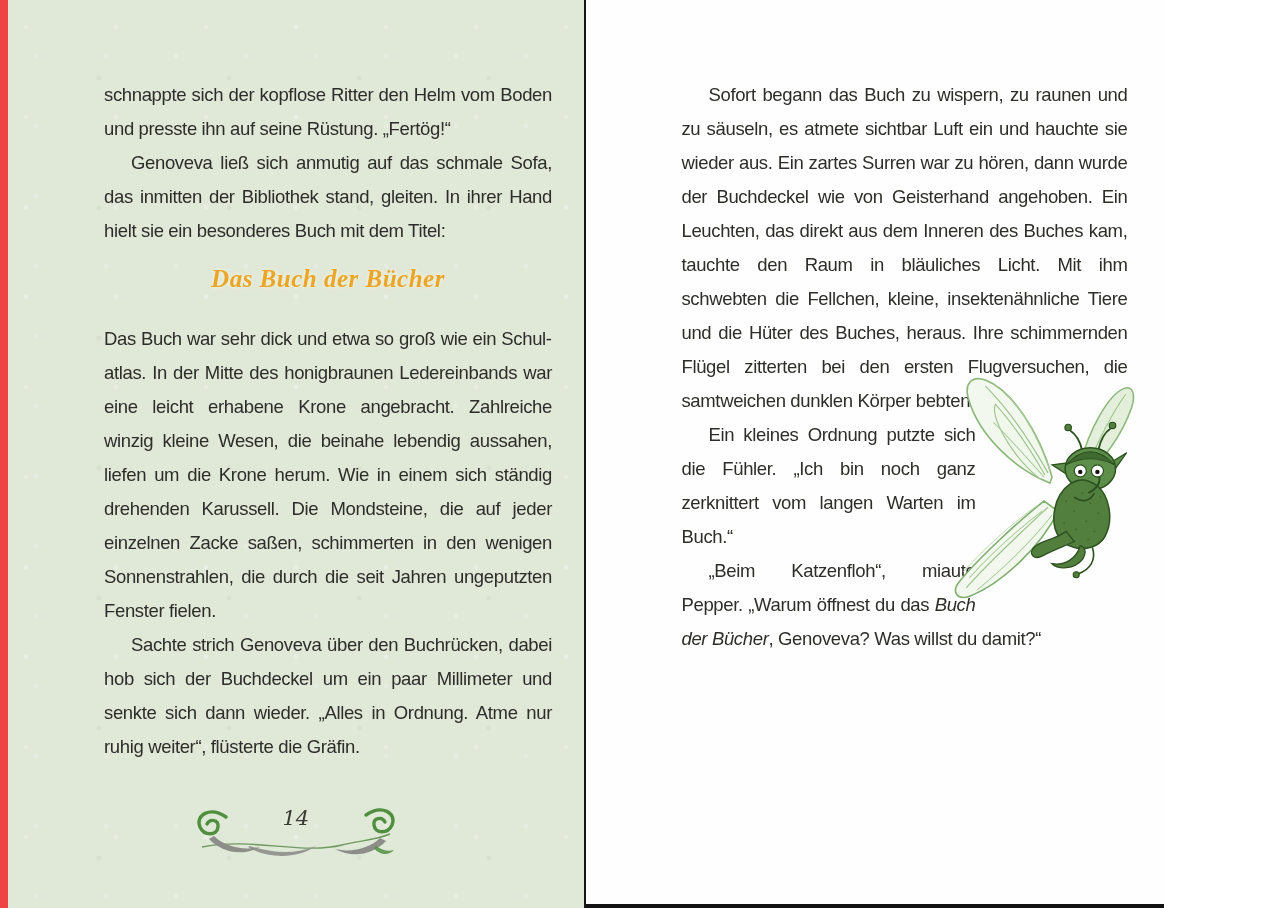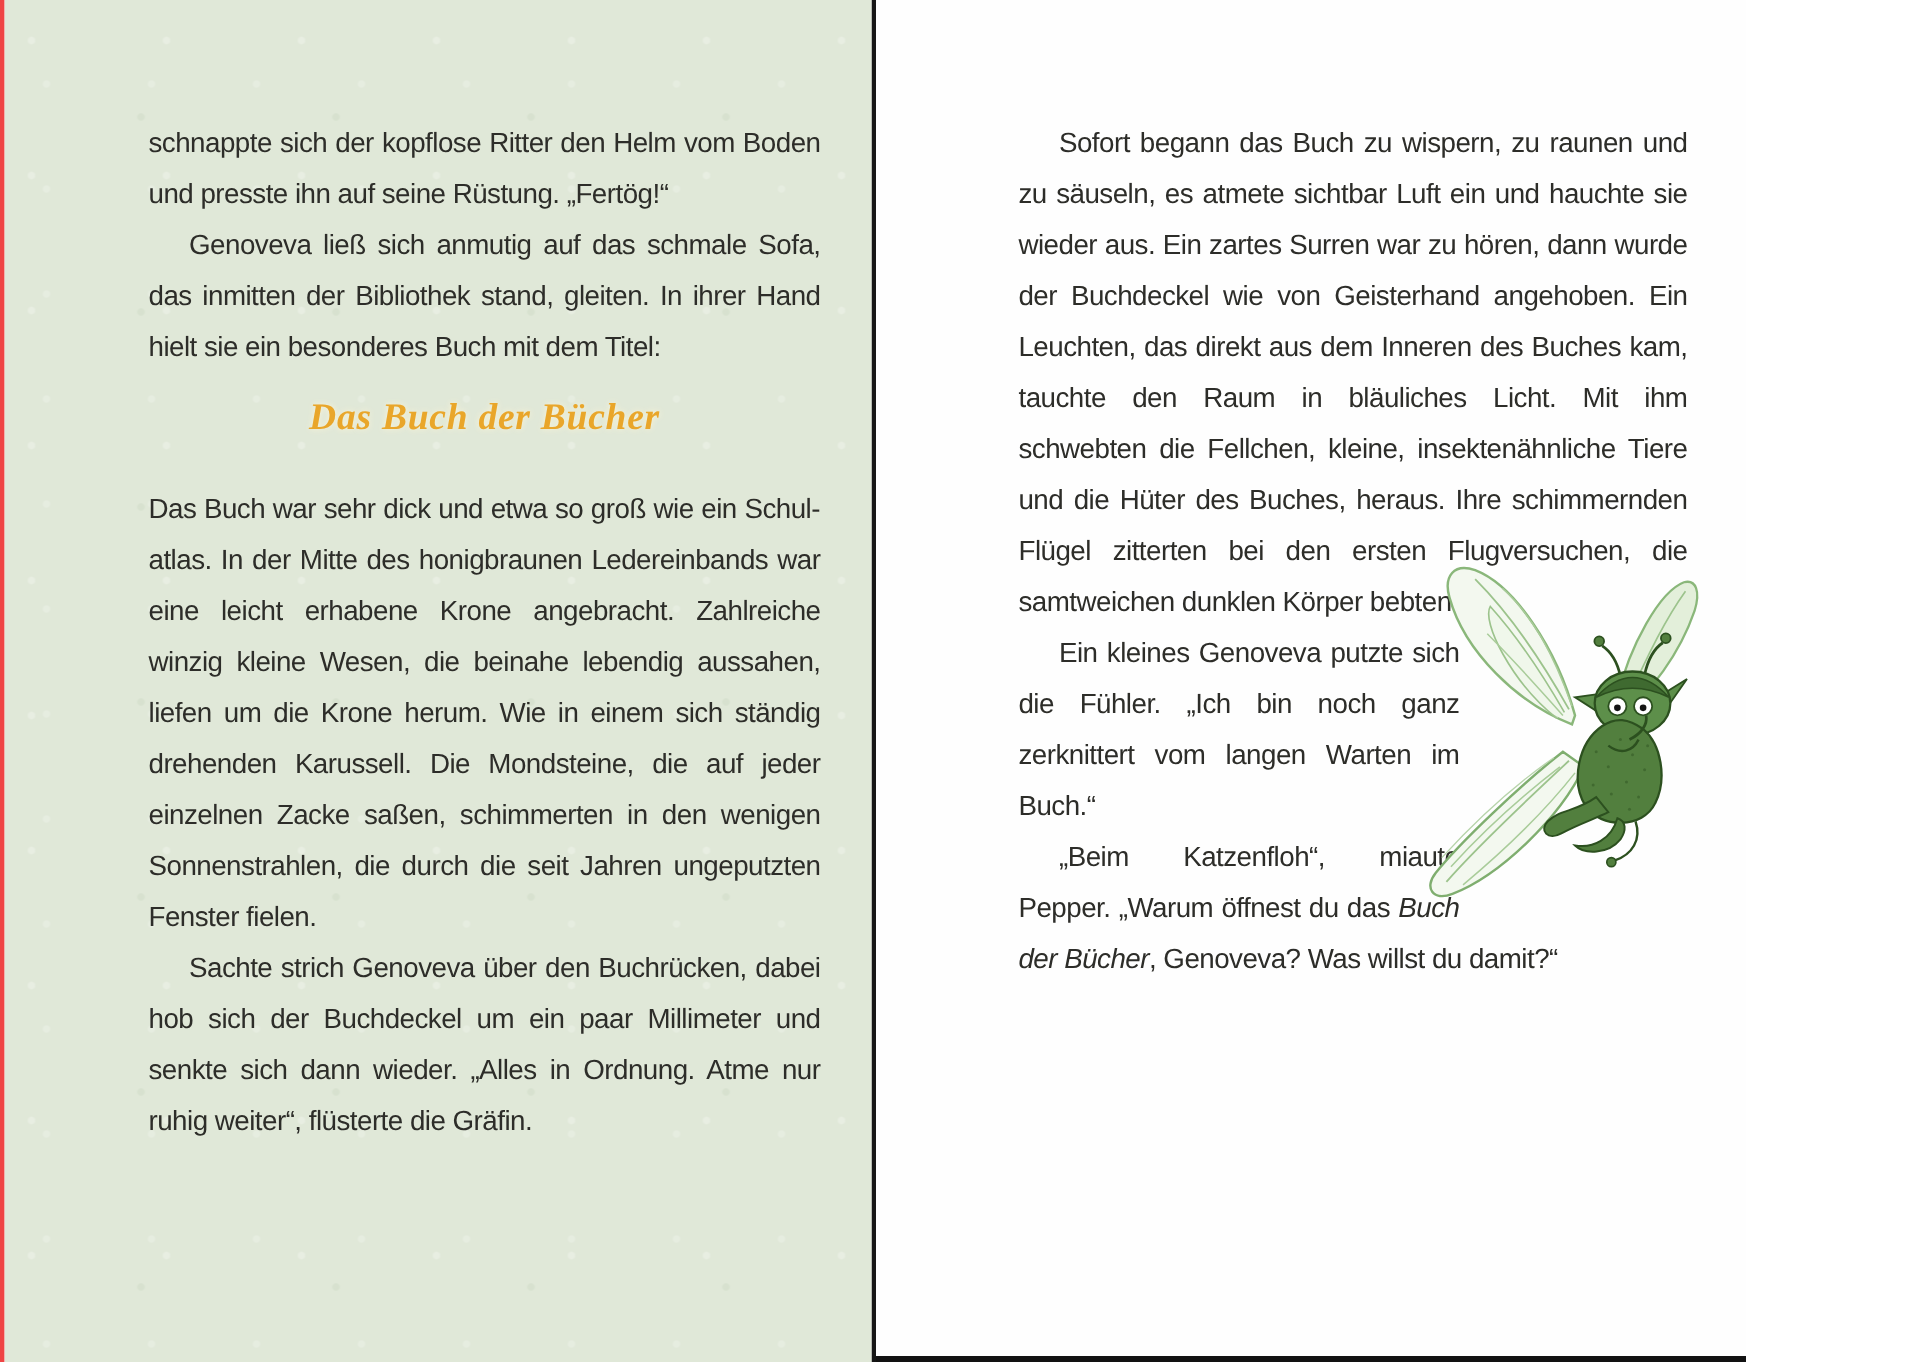--- a/index.html
+++ b/index.html
@@ -1,21 +1,21 @@
 <!DOCTYPE html>
 <html lang="de"><head>
 <meta charset="utf-8">
 <style>
   html,body{margin:0;padding:0;background:#ffffff;}
   .spread{
     position:relative;
     width:1164px;height:908px;
     display:flex;
     overflow:hidden;
-    border-left:3px solid #ef4444;
+    border-left:8px solid #ef4444;
     box-sizing:border-box;
     font-family:"Liberation Sans",sans-serif;
   }
   .page{position:relative;height:100%;box-sizing:border-box;}
   .page-left{
     width:636px;
     background-color:#e0e8d8;
     background-image:
       radial-gradient(circle at 20% 30%, rgba(255,255,255,0.25) 0 2px, transparent 3px),
       radial-gradient(circle at 70% 60%, rgba(190,205,180,0.25) 0 2px, transparent 3px),
@@ -81,29 +81,43 @@
     <div class="text-block">
       <p>schnappte sich der kopflose Ritter den Helm vom Boden und presste ihn auf seine Rüstung. „Fertög!“</p>
       <p class="indent">Genoveva ließ sich anmutig auf das schmale Sofa, das inmitten der Bibliothek stand, gleiten. In ihrer Hand hielt sie ein besonderes Buch mit dem Titel:</p>
       <div class="book-title">
         <span>Das Buch der Bücher</span>
       </div>
       <p>Das Buch war sehr dick und etwa so groß wie ein Schul­atlas. In der Mitte des honigbraunen Ledereinbands war eine leicht erhabene Krone angebracht. Zahlreiche winzig kleine Wesen, die beinahe lebendig aussahen, liefen um die Krone herum. Wie in einem sich ständig drehenden Karussell. Die Mondsteine, die auf jeder einzelnen Zacke saßen, schimmerten in den wenigen Sonnenstrahlen, die durch die seit Jahren ungeputzten Fenster fielen.</p>
       <p class="indent">Sachte strich Genoveva über den Buchrücken, dabei hob sich der Buchdeckel um ein paar Millimeter und senkte sich dann wieder. „Alles in Ordnung. Atme nur ruhig weiter“, flüsterte die Gräfin.</p>
     </div>
 
+    <div class="page-footer">
+      <div class="ornament">
+        <svg width="212" height="64" viewBox="0 0 212 64" fill="none">
+          <path d="M12 45 C 62 35, 112 53, 152 43 C 168 39, 186 38, 200 32" stroke="#6f9a60" stroke-width="1.4"></path>
+          <path d="M60 44 C 85 52, 106 52, 126 44 C 106 58, 76 56, 58 45 Z" fill="#969692"></path>
+          <path d="M36 15 C 20 4, 5 13, 10 25 C 14 34, 27 34, 28 25 C 29 18, 20 16, 17 22" stroke="#4f8f3d" stroke-width="3.4" stroke-linecap="round"></path>
+          <path d="M24 34 C 34 44, 52 49, 70 45 C 52 55, 31 50, 19 37 Z" fill="#8d8d89"></path>
+          <path d="M176 13 C 192 2, 207 11, 202 23 C 198 32, 185 32, 184 23 C 183 16, 192 14, 195 20" stroke="#4f8f3d" stroke-width="3.4" stroke-linecap="round"></path>
+          <path d="M190 36 C 180 46, 162 51, 145 47 C 163 57, 184 52, 196 39 Z" fill="#8d8d89"></path>
+          <path d="M186 44 C 192 48, 198 50, 204 48 C 198 55, 188 52, 184 46 Z" fill="#4f8f3d" opacity="0.85"></path>
+        </svg>
+        <div class="page-num">14</div>
+      </div>
+    </div>
   </div>
 
   <div class="gutter"></div>
 
   <div class="page page-right">
     <div class="text-block">
       <p class="indent">Sofort begann das Buch zu wispern, zu raunen und zu säuseln, es atmete sichtbar Luft ein und hauchte sie wie­der aus. Ein zartes Surren war zu hören, dann wurde der Buchdeckel wie von Geisterhand angehoben. Ein Leuch­ten, das direkt aus dem Inneren des Buches kam, tauchte den Raum in bläuliches Licht. Mit ihm schwebten die Fell­chen, kleine, insektenähnliche Tiere und die Hüter des Buches, heraus. Ihre schimmernden Flügel zitterten bei den ersten Flugversuchen, die samtweichen dunklen Kör­per bebten.</p>
       <div class="illu-spacer"></div>
-      <p class="indent">Ein kleines Genoveva putzte sich die Fühler. „Ich bin noch ganz zerknit­tert vom langen Warten im Buch.“</p>
+      <p class="indent">Ein kleines Ordnung putzte sich die Fühler. „Ich bin noch ganz zerknit­tert vom langen Warten im Buch.“</p>
       <p class="indent"><span>„Beim Katzenfloh“, miaute Pepper. „Warum öffnest du das </span><span class="italic">Buch der Bücher</span><span>, Genoveva? Was willst du damit?“</span></p>
     </div>
 
     <svg class="fairy" viewBox="0 0 220 230" fill="none">
 
       <path d="M112 106 C 100 62, 72 20, 46 10 C 32 5, 25 14, 29 28 C 39 64, 74 98, 110 112 Z" fill="#f3f8ef" stroke="#8ab77a" stroke-width="1.6"></path>
       <path d="M108 102 C 90 70, 68 38, 46 16" stroke="#9cc38c" stroke-width="1.2"></path>
       <path d="M105 104 C 90 78, 74 54, 56 34 C 50 44, 70 84, 100 108" stroke="#9cc38c" stroke-width="1.1" fill="#eef5e8" fill-opacity="0.5"></path>
       <path d="M104 106 C 88 88, 72 70, 54 52" stroke="#a9cc9a" stroke-width="1"></path>
       <path d="M110 100 C 98 66, 84 40, 64 22" stroke="#a9cc9a" stroke-width="1"></path>

